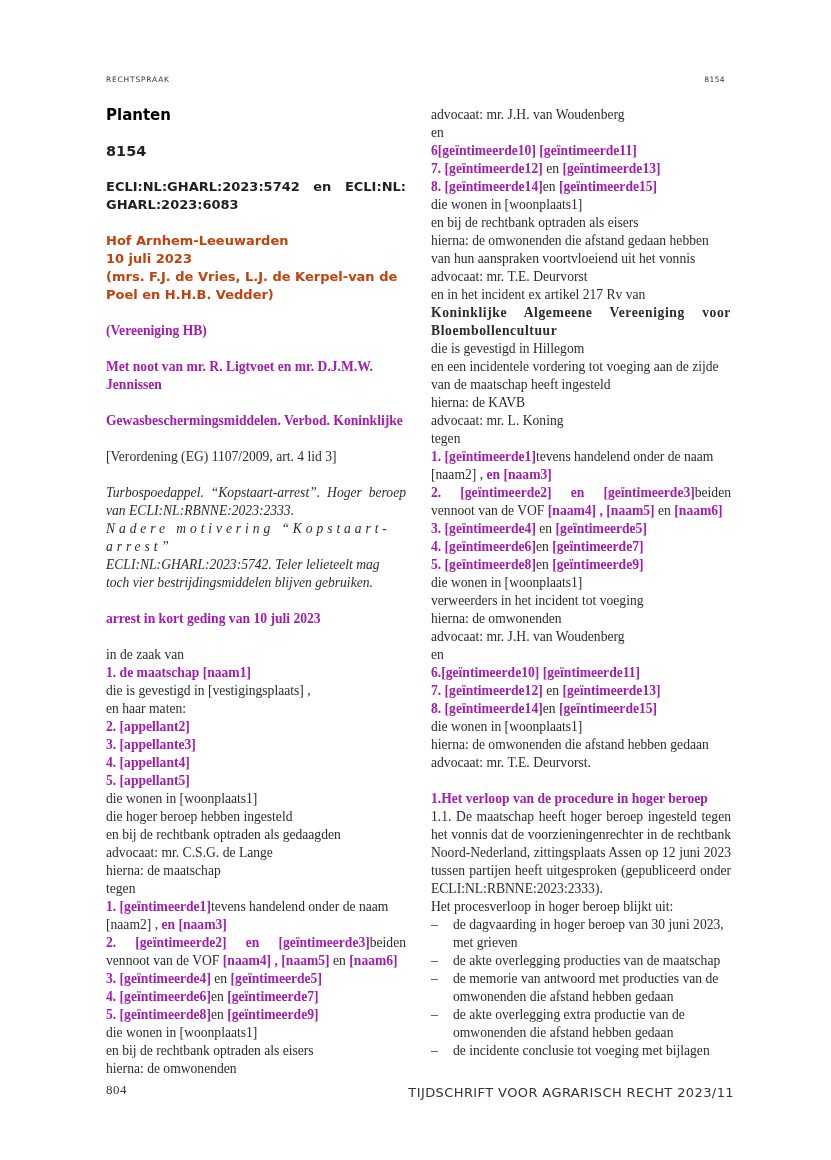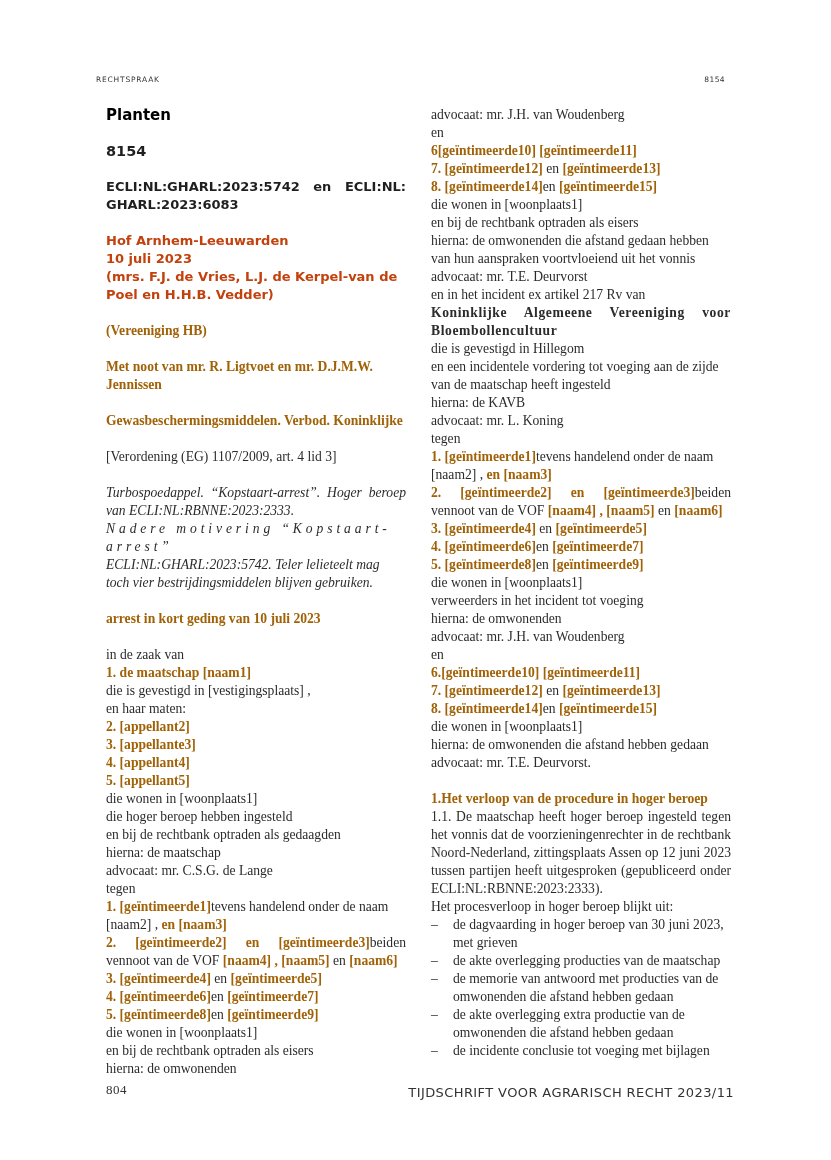--- a/index.html
+++ b/index.html
@@ -1,27 +1,27 @@
 <!DOCTYPE html>
 <html><head>
 <meta charset="utf-8">
 <style>
   html, body { margin: 0; padding: 0; background: #ffffff; }
   body { width: 831px; height: 1160px; position: relative; overflow: hidden; color: #2a2a2a; }
   .runhead { position: absolute; top: 75px; font-family: "DejaVu Sans", sans-serif; font-size: 7.5px; letter-spacing: 0.8px; color: #333; }
-  .runhead.left { left: 96px; }
+  .runhead.left { left: 106px; }
   .runhead.right { right: 106px; letter-spacing: 0.4px; }
   .footer-left { position: absolute; top: 1082px; left: 106px; font-family: "Liberation Serif", serif; font-size: 13px; letter-spacing: 0.5px; color: #333; }
   .footer-right { position: absolute; top: 1085px; right: 97px; font-family: "DejaVu Sans", sans-serif; font-size: 13px; letter-spacing: 0.4px; color: #333; }
 
   .col { position: absolute; top: 106px; width: 300px; font-family: "Liberation Serif", serif; font-size: 13.6px; line-height: 18px; color: #2b2b2b; }
   .col.left { left: 106px; }
   .col.right { left: 431px; }
   .col p { margin: 0; }
-  .b { font-weight: bold; color: #a16207; }
+  .b { font-weight: bold; color: #a21caf; }
 
   .sec-title { font-family: "DejaVu Sans", sans-serif; font-weight: bold; color: #000000; font-size: 15px; line-height: 18px; margin: 0 0 18px 0; }
   .casenr { font-family: "DejaVu Sans", sans-serif; font-weight: bold; font-size: 14.5px; line-height: 18px; margin: 0 0 18px 0; color: #1f1f1f; }
   .ecli { font-family: "DejaVu Sans", sans-serif; font-weight: bold; font-size: 13px; line-height: 18px; margin: 0 0 18px 0; color: #1f1f1f; text-align: justify; }
   .court { font-family: "DejaVu Sans", sans-serif; font-weight: bold; font-size: 13px; line-height: 18px; margin: 0 0 18px 0; color: #c2410c; }
   .court div { display: block; }
   .gap { height: 18px; }
   .italic { font-style: italic; }
   .spaced { letter-spacing: 3.9px; }
   .kavb { font-weight: bold; letter-spacing: 0.6px; }
@@ -64,22 +64,22 @@
   <p class="b">1. de maatschap [naam1]</p>
   <p>die is gevestigd in [vestigingsplaats] ,</p>
   <p>en haar maten:</p>
   <p class="b">2. [appellant2]</p>
   <p class="b">3. [appellante3]</p>
   <p class="b">4. [appellant4]</p>
   <p class="b">5. [appellant5]</p>
   <p>die wonen in [woonplaats1]</p>
   <p>die hoger beroep hebben ingesteld</p>
   <p>en bij de rechtbank optraden als gedaagden</p>
+  <p>advocaat: mr. C.S.G. de Lange</p>
   <p>hierna: de maatschap</p>
-  <p>advocaat: mr. C.S.G. de Lange</p>
   <p>tegen</p>
   <p><span class="b">1. [geïntimeerde1]</span><span>tevens handelend onder de naam [naam2] , </span><span class="b">en [naam3]</span></p>
   <p class="justify"><span class="b">2. [geïntimeerde2] en [geïntimeerde3]</span><span>beiden vennoot van de VOF </span><span class="b">[naam4] , [naam5]</span><span> en </span><span class="b">[naam6]</span></p>
   <p><span class="b">3. [geïntimeerde4]</span><span> en </span><span class="b">[geïntimeerde5]</span></p>
   <p><span class="b">4. [geïntimeerde6]</span><span>en </span><span class="b">[geïntimeerde7]</span></p>
   <p><span class="b">5. [geïntimeerde8]</span><span>en </span><span class="b">[geïntimeerde9]</span></p>
   <p>die wonen in [woonplaats1]</p>
   <p>en bij de rechtbank optraden als eisers</p>
   <p>hierna: de omwonenden</p>
 </div>

